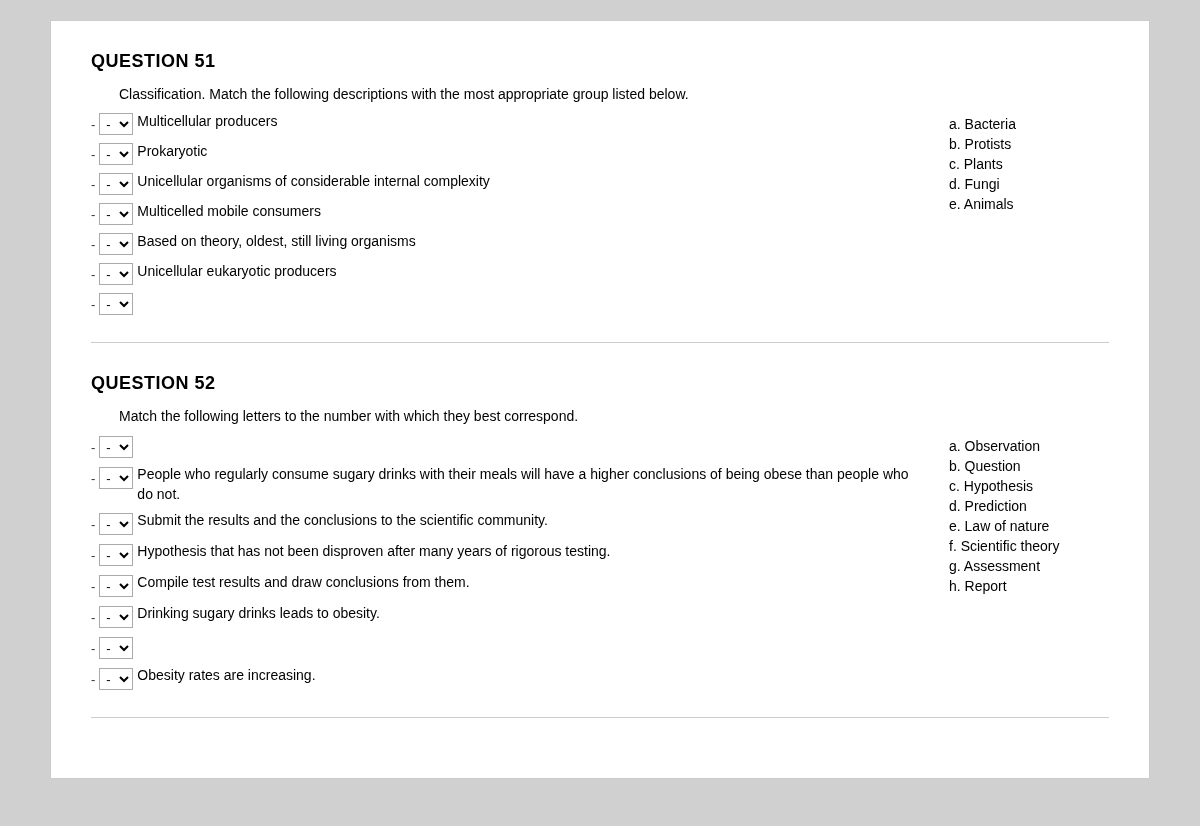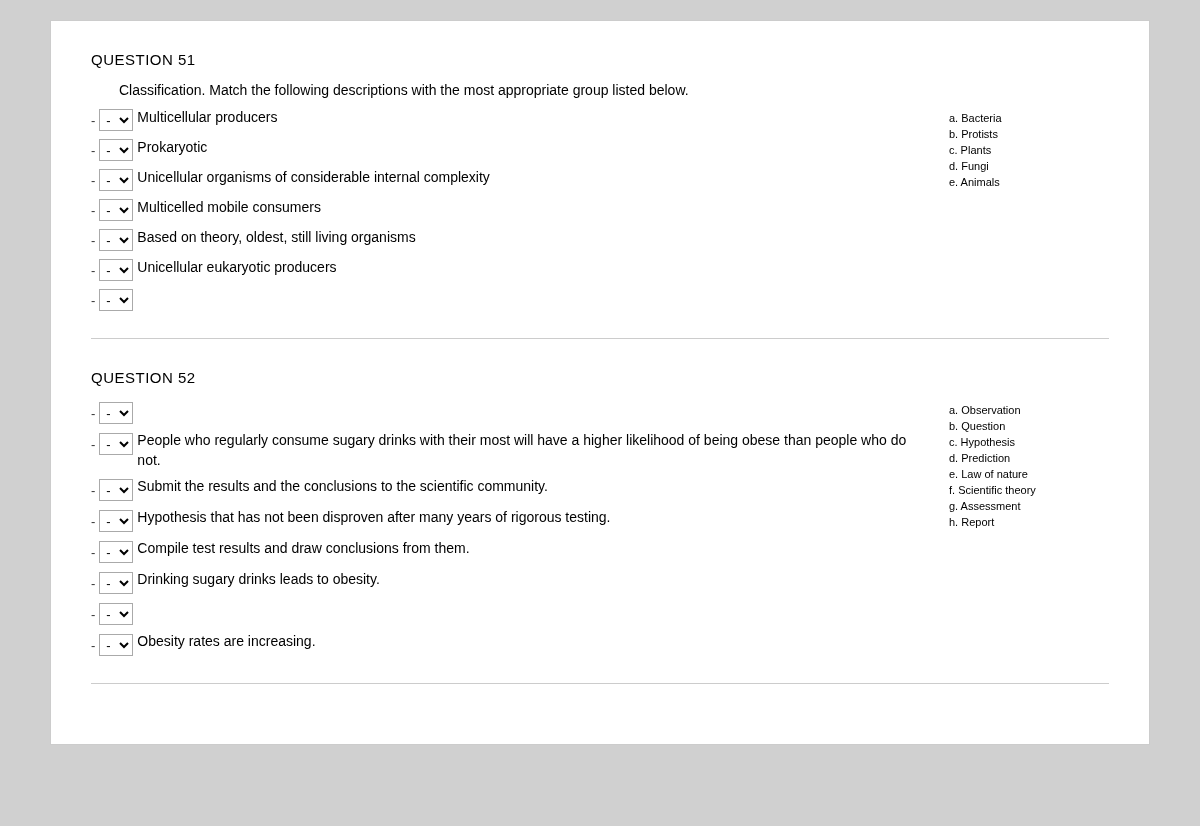--- a/index.html
+++ b/index.html
@@ -18,22 +18,22 @@
       width: 1100px;
       padding: 30px 40px;
       border: 1px solid #ccc;
     }
     .question-block {
       margin-bottom: 30px;
       padding-bottom: 20px;
       border-bottom: 1px solid #ccc;
     }
     .question-title {
-      font-weight: normal;
-      font-size: 15px;
+      font-weight: bold;
+      font-size: 18px;
       margin-bottom: 14px;
       letter-spacing: 0.5px;
     }
     .question-instruction {
       margin-bottom: 10px;
       font-size: 14px;
       margin-left: 28px;
     }
     .match-container {
       display: flex;
@@ -66,21 +66,21 @@
       padding: 1px 2px;
       height: 22px;
       min-width: 28px;
     }
     .match-item .item-text {
       font-size: 14px;
       line-height: 1.4;
     }
     .answer-list {
       list-style: none;
-      font-size: 11px;
+      font-size: 14px;
     }
     .answer-list li {
       margin-bottom: 4px;
     }
     .dash {
       font-size: 13px;
       color: #333;
       margin-right: 2px;
     }
   </style>
@@ -152,35 +152,36 @@
             <li>c. Plants</li>
             <li>d. Fungi</li>
             <li>e. Animals</li>
           </ul>
       </div>
     </div>
   </div>
 
   <div class="question-block">
     <div class="question-title">QUESTION 52</div>
+    <div class="question-instruction">Match the following letters to the number with which they best correspond.</div>
 
     <div class="match-container">
       <div class="match-left">
       <div class="match-item">
             <div class="dropdown-wrapper" style="margin-top: 2px;">
               <span class="dash">-</span>
               <select><option value="-">-</option><option value="a">a</option><option value="b">b</option><option value="c">c</option><option value="d">d</option><option value="e">e</option><option value="f">f</option><option value="g">g</option><option value="h">h</option></select>
             </div>
           </div>
           <div class="match-item">
             <div class="dropdown-wrapper" style="margin-top: 2px;">
               <span class="dash">-</span>
               <select><option value="-">-</option><option value="a">a</option><option value="b">b</option><option value="c">c</option><option value="d">d</option><option value="e">e</option><option value="f">f</option><option value="g">g</option><option value="h">h</option></select>
             </div>
-            <span class="item-text">People who regularly consume sugary drinks with their most will have a higher likelihood of being obese than people who do not.</span>
+            <span class="item-text">People who regularly consume sugary drinks with their meals will have a higher conclusions of being obese than people who do not.</span>
           </div>
           <div class="match-item">
             <div class="dropdown-wrapper" style="margin-top: 2px;">
               <span class="dash">-</span>
               <select><option value="-">-</option><option value="a">a</option><option value="b">b</option><option value="c">c</option><option value="d">d</option><option value="e">e</option><option value="f">f</option><option value="g">g</option><option value="h">h</option></select>
             </div>
             <span class="item-text">Submit the results and the conclusions to the scientific community.</span>
           </div>
           <div class="match-item">
             <div class="dropdown-wrapper" style="margin-top: 2px;">

